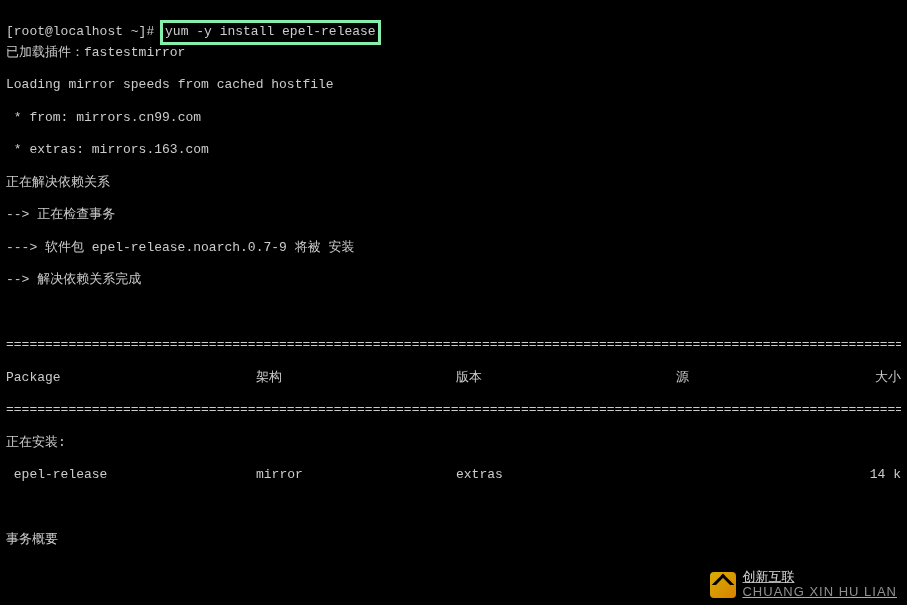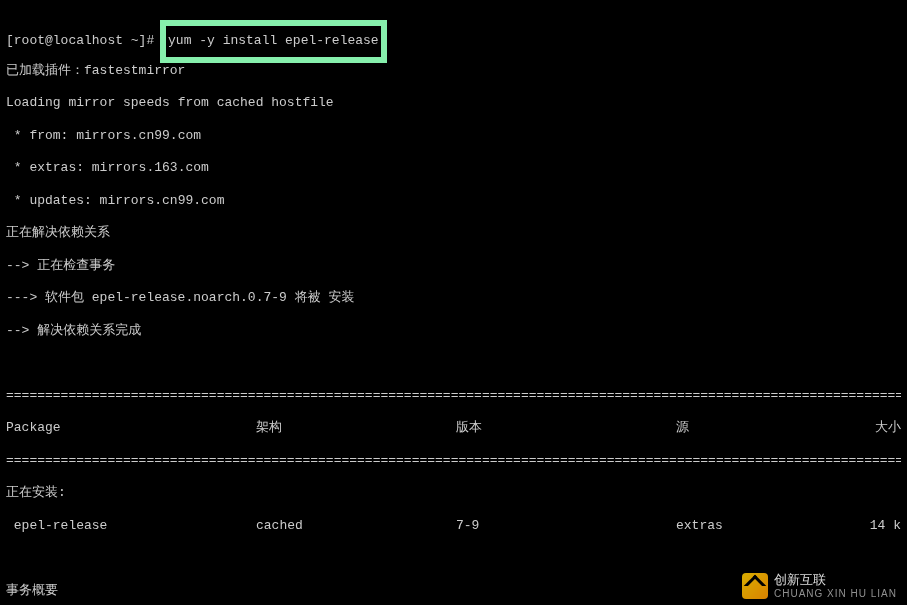--- a/index.html
+++ b/index.html
@@ -13,23 +13,23 @@
     width: 907px;
     height: 605px;
     overflow: hidden;
     position: relative;
   }
   .term {
     padding: 4px 6px;
     white-space: pre;
   }
   .highlight-box {
-    border: 6px solid #86efac;
+    border: 3px solid #86efac;
     display: inline-block;
-    padding: 8px 2px;
+    padding: 2px 2px;
     margin-left: -2px;
     line-height: 1.1;
   }
   .row {
     display: flex;
     justify-content: center;
   }
   .col-pkg   { width: 250px; }
   .col-arch  { width: 200px; }
   .col-ver   { width: 220px; }
@@ -42,65 +42,65 @@
   }
   .watermark {
     position: absolute;
     right: 10px;
     bottom: 6px;
     display:flex;
     align-items:center;
     gap:6px;
     opacity: 0.85;
     pointer-events: none;
+    text-decoration: underline;
   }
   .watermark .logo {
     width:26px; height:26px;
     background: linear-gradient(135deg,#ffcc00,#ff9900);
     border-radius:4px;
     position:relative;
   }
   .watermark .logo::before{
     content:"";
     position:absolute;
     inset:5px;
     border:3px solid #000;
     border-right-color:transparent;
     border-bottom-color:transparent;
     transform:rotate(45deg);
   }
   .watermark .txt {
     color:#fff; font-family:sans-serif; font-size:13px; line-height:1.1;
   }
-  .watermark .sub { font-size:10px; letter-spacing:1px; color:#aaa;}
+  .watermark .sub { font-size:13px; letter-spacing:1px; color:#aaa;}
 </style>
 </head>
 <body>
 
 <div class="term">
 <span>[root@localhost ~]# </span><span class="highlight-box"><span>yum -y install epel-release</span></span>
 <div>已加载插件：fastestmirror</div>
 <div>Loading mirror speeds from cached hostfile</div>
 <div> * from: mirrors.cn99.com</div>
 <div> * extras: mirrors.163.com</div>
-<div> * updates: mirrors.cn99.com</div>
 <div>正在解决依赖关系</div>
 <div>--&gt; 正在检查事务</div>
 <div>---&gt; 软件包 epel-release.noarch.0.7-9 将被 安装</div>
 <div>--&gt; 解决依赖关系完成</div>
 <div></div>
 <div></div>
 <div class="hr-double">===========================================================================================================================================</div>
 <div class="row">
  <span class="col-pkg">Package</span><span class="col-arch">架构</span><span class="col-ver">版本</span><span class="col-repo">源</span><span class="col-size">大小</span>
 </div>
 <div class="hr-double">===========================================================================================================================================</div>
 <div>正在安装:</div>
 <div class="row">
- <span class="col-pkg"> epel-release</span><span class="col-arch">cached</span><span class="col-ver">7-9</span><span class="col-repo">extras</span><span class="col-size">14 k</span>
+ <span class="col-pkg"> epel-release</span><span class="col-arch">mirror</span><span class="col-repo">extras</span><span class="col-size">14 k</span>
 </div>
 <div> </div>
 <div>事务概要</div>
 
 
 
 
 
 
 

